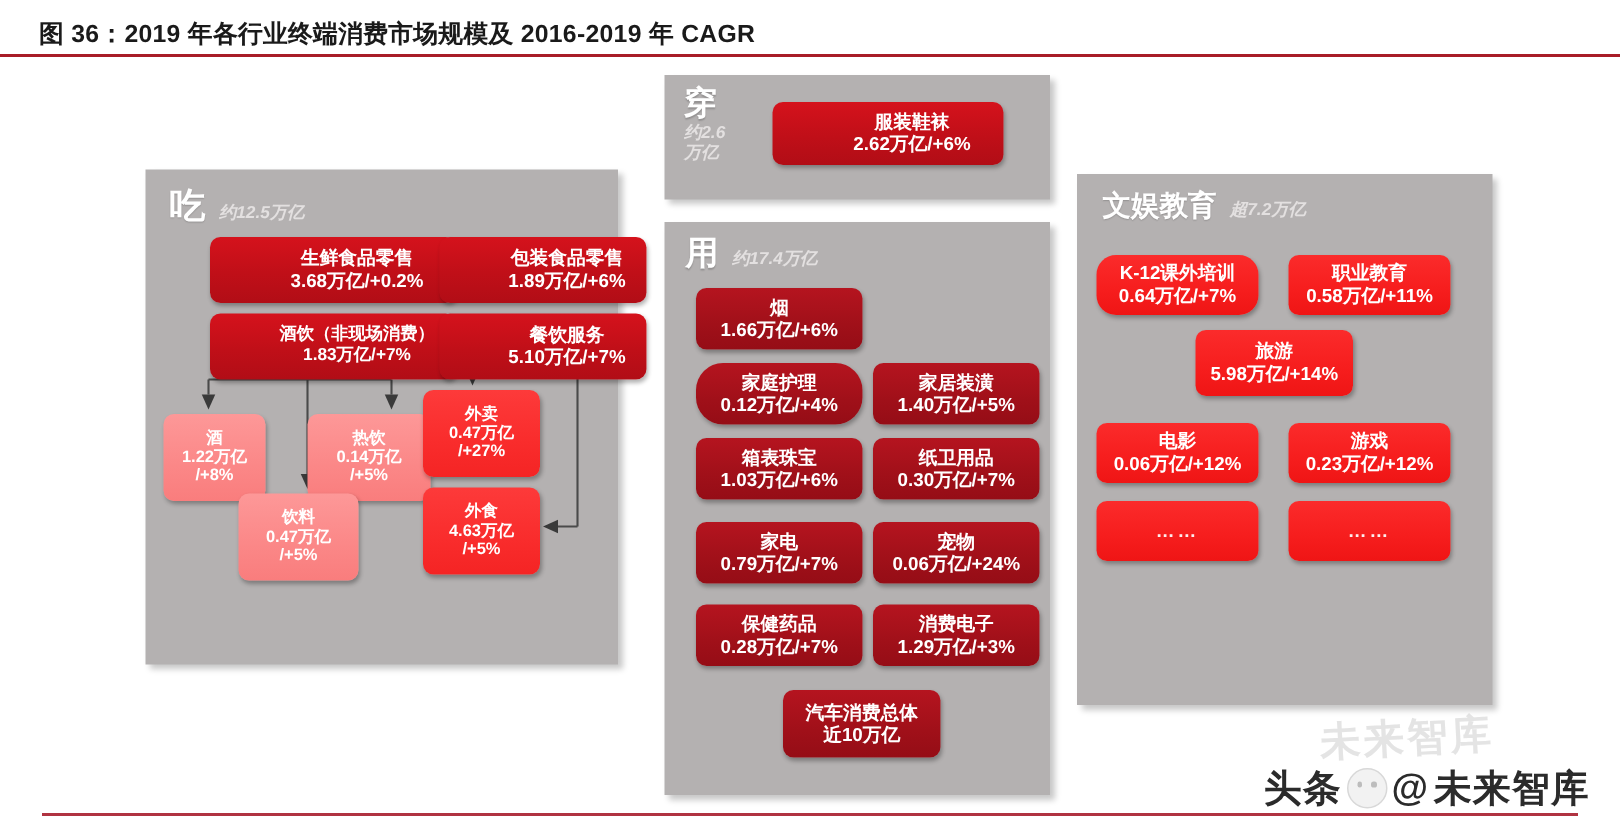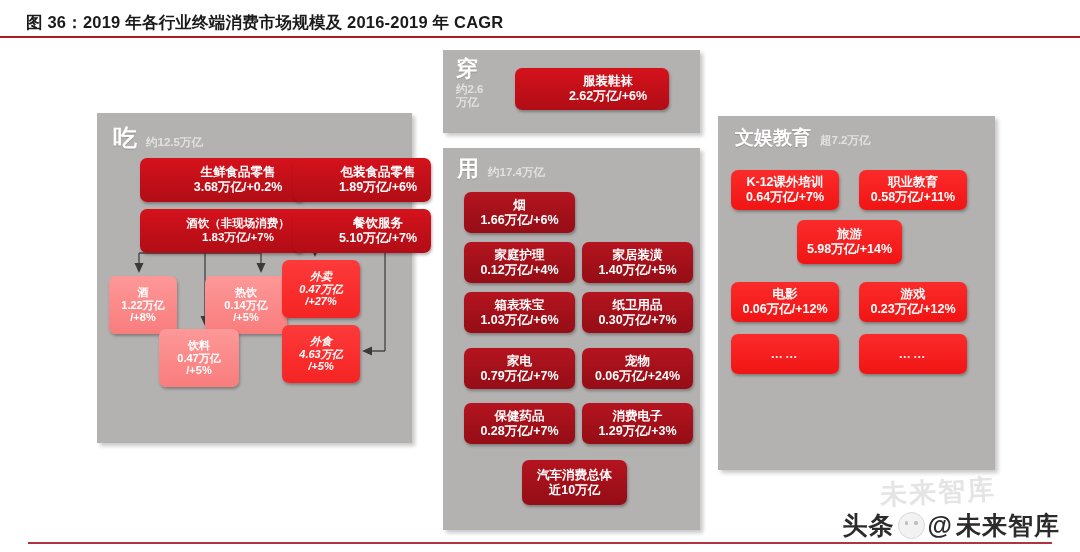--- a/index.html
+++ b/index.html
@@ -31,21 +31,21 @@
     position:absolute;
     background:#b4b1b1;
     box-shadow:3px 3px 4px rgba(0,0,0,.22);
   }
   .panel-head{position:absolute;display:flex;align-items:baseline;gap:9px;}
   .panel-title{
     color:#ffffff;font-weight:bold;line-height:1;
     text-shadow:0 1px 1px rgba(0,0,0,.18);
   }
   .panel-sub{
-    color:#e3e0e0;font-size:11.5px;font-weight:bold;
+    color:#e3e0e0;font-style:italic;font-size:11.5px;font-weight:bold;
     line-height:1.15;white-space:pre-line;
   }
 
   
   .box{
     position:absolute;border-radius:7px;
     display:flex;flex-direction:column;align-items:center;justify-content:center;
     color:#fff;text-align:center;line-height:1.18;
     box-shadow:1px 2px 3px rgba(0,0,0,.30);
     font-weight:bold;
@@ -53,21 +53,21 @@
   .box .l1{font-size:12.5px;}
   .box .l2{font-size:12.5px;}
   .box.small .l1,.box.small .l2{font-size:11.5px;}
   .box.tiny .l1,.box.tiny .l2,.box.tiny .l3{font-size:11px;}
   .box .l3{font-size:12.5px;}
 
   .c-deepred{background:linear-gradient(180deg,#d5121c 0%,#c00f18 55%,#b10d16 100%);padding-left:32px;}
   .c-crimson{background:linear-gradient(180deg,#b5141f 0%,#a01019 60%,#950d16 100%);}
   .c-brightred{background:linear-gradient(180deg,#fb2b2b 0%,#f61d1d 60%,#ef1515 100%);}
   .c-pink{background:linear-gradient(180deg,#fd9898 0%,#fb8787 60%,#f97d7d 100%);}
-  .c-redlite{background:linear-gradient(180deg,#fd3a3a 0%,#f92c2c 60%,#f42424 100%);font-style:italic;}
+  .c-redlite{background:linear-gradient(180deg,#fd3a3a 0%,#f92c2c 60%,#f42424 100%);}
 
   .dots{letter-spacing:2px;font-size:11px;opacity:.92;}
 
   
   .conn{position:absolute;pointer-events:none;}
 
   
   .wm-faint{
     position:absolute;right:84px;bottom:42px;
     font-size:27px;font-weight:bold;color:#cfcfcf;opacity:.55;
@@ -191,21 +191,21 @@
     <div class="panel-head" style="left:14px;top:10px;">
       <span class="panel-title" style="font-size:22px;">用</span>
       <span class="panel-sub">约17.4万亿</span>
     </div>
 
     <div class="box c-crimson" style="left:21px;top:44px;width:111px;height:41px;">
       <span class="l1">烟</span>
       <span class="l2">1.66万亿/+6%</span>
     </div>
 
-    <div class="box c-crimson" style="left:21px;top:94px;width:111px;height:41px;">
+    <div class="box c-crimson" style="left:21px;top:94px;width:111px;height:41px;border-radius:18px;">
       <span class="l1">家庭护理</span>
       <span class="l2">0.12万亿/+4%</span>
     </div>
     <div class="box c-crimson" style="left:139px;top:94px;width:111px;height:41px;">
       <span class="l1">家居装潢</span>
       <span class="l2">1.40万亿/+5%</span>
     </div>
 
     <div class="box c-crimson" style="left:21px;top:144px;width:111px;height:41px;">
       <span class="l1">箱表珠宝</span>
@@ -239,21 +239,21 @@
       <span class="l2">近10万亿</span>
     </div>
   </div>
 
   <div class="panel" style="left:718px;top:76px;width:277px;height:354px;">
     <div class="panel-head" style="left:17px;top:12px;">
       <span class="panel-title" style="font-size:19px;">文娱教育</span>
       <span class="panel-sub">超7.2万亿</span>
     </div>
 
-    <div class="box c-brightred" style="left:13px;top:54px;width:108px;height:40px;">
+    <div class="box c-brightred" style="left:13px;top:54px;width:108px;height:40px;border-radius:13px;">
       <span class="l1">K-12课外培训</span>
       <span class="l2">0.64万亿/+7%</span>
     </div>
     <div class="box c-brightred" style="left:141px;top:54px;width:108px;height:40px;">
       <span class="l1">职业教育</span>
       <span class="l2">0.58万亿/+11%</span>
     </div>
 
     <div class="box c-brightred" style="left:79px;top:104px;width:105px;height:44px;">
       <span class="l1">旅游</span>

